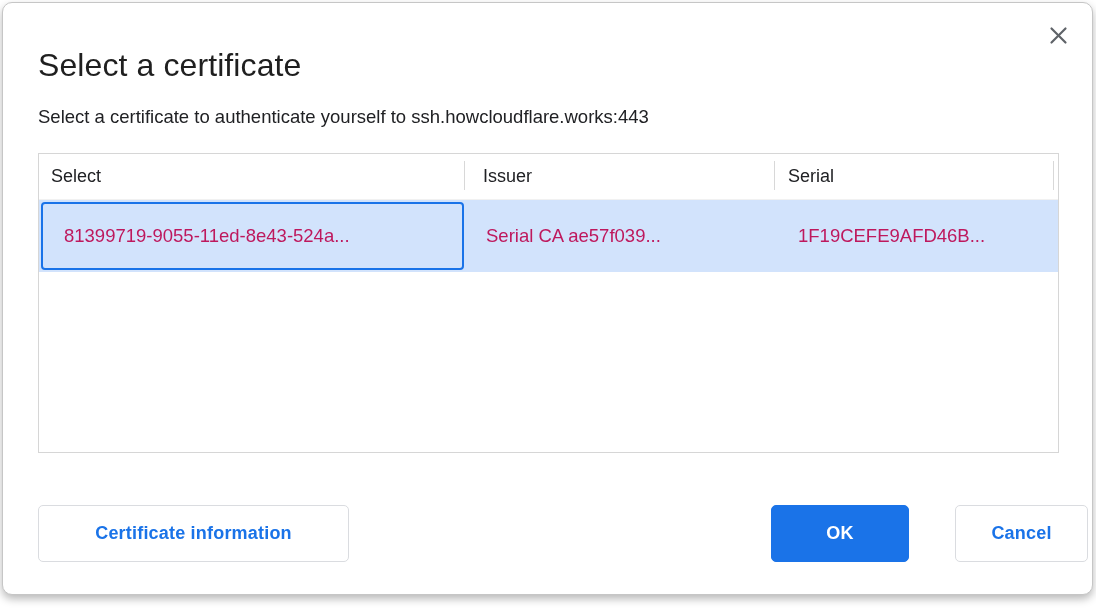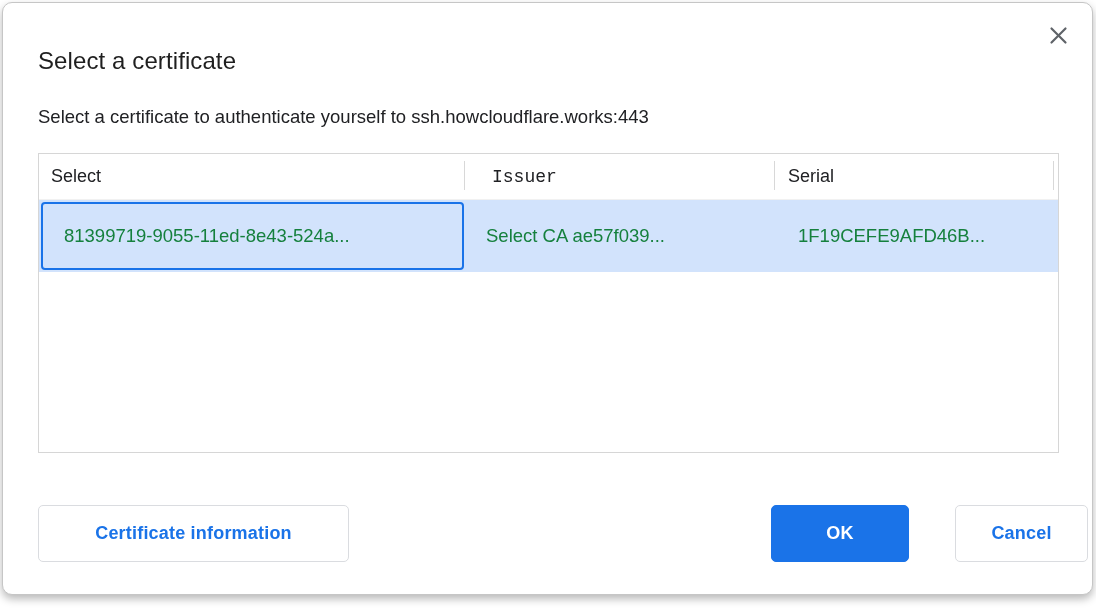--- a/index.html
+++ b/index.html
@@ -37,21 +37,21 @@
     justify-content: center;
     cursor: pointer;
     background: transparent;
     border: none;
   }
   .close-btn svg { display: block; }
   .dialog-title {
     position: absolute;
     left: 35px;
     top: 44px;
-    font-size: 24px;
+    font-size: 32px;
     font-weight: 400;
     color: #1f1f1f;
     letter-spacing: 0.1px;
   }
   .dialog-subtitle {
     position: absolute;
     left: 35px;
     top: 103px;
     font-size: 18.5px;
     font-weight: 400;
@@ -76,21 +76,21 @@
   }
   .th {
     position: relative;
     height: 100%;
     display: flex;
     align-items: center;
     font-size: 18px;
     color: #202124;
   }
   .th-subject { width: 425px; padding-left: 12px; }
-  .th-issuer  { width: 310px; padding-left: 28px; font-family: Liberation Mono, monospace; }
+  .th-issuer  { width: 310px; padding-left: 19px; }
   .th-serial  { width: 279px; padding-left: 14px; }
   .th-end     { flex: 1; }
   .th-issuer::before, .th-serial::before, .th-end::before {
     content: "";
     position: absolute;
     left: 0;
     top: 7px;
     bottom: 9px;
     width: 1px;
     background: #d8d8d8;
@@ -98,21 +98,21 @@
   .table-row {
     display: flex;
     height: 72px;
     background: #d2e3fc;
     cursor: pointer;
   }
   .cell {
     display: flex;
     align-items: center;
     font-size: 18.5px;
-    color: #15803d;
+    color: #be185d;
     white-space: nowrap;
     overflow: hidden;
   }
   .cell-subject {
     width: 423px;
     margin: 2px 0 2px 2px;
     border: 2px solid #1a73e8;
     border-radius: 4px;
     padding-left: 21px;
   }
@@ -168,21 +168,21 @@
     <div class="cert-table">
       <div class="table-header">
         <div class="th th-subject">Select</div>
         <div class="th th-issuer">Issuer</div>
         <div class="th th-serial">Serial</div>
         <div class="th th-end"></div>
       </div>
 
       <div class="table-row">
         <div class="cell cell-subject">81399719-9055-11ed-8e43-524a...</div>
-        <div class="cell cell-issuer">Select CA ae57f039...</div>
+        <div class="cell cell-issuer">Serial CA ae57f039...</div>
         <div class="cell cell-serial">1F19CEFE9AFD46B...</div>
       </div>
 
       <div class="table-empty"></div>
     </div>
 
     <button class="btn btn-secondary btn-info">Certificate information</button>
     <button class="btn btn-primary btn-ok">OK</button>
     <button class="btn btn-secondary btn-cancel">Cancel</button>
 

